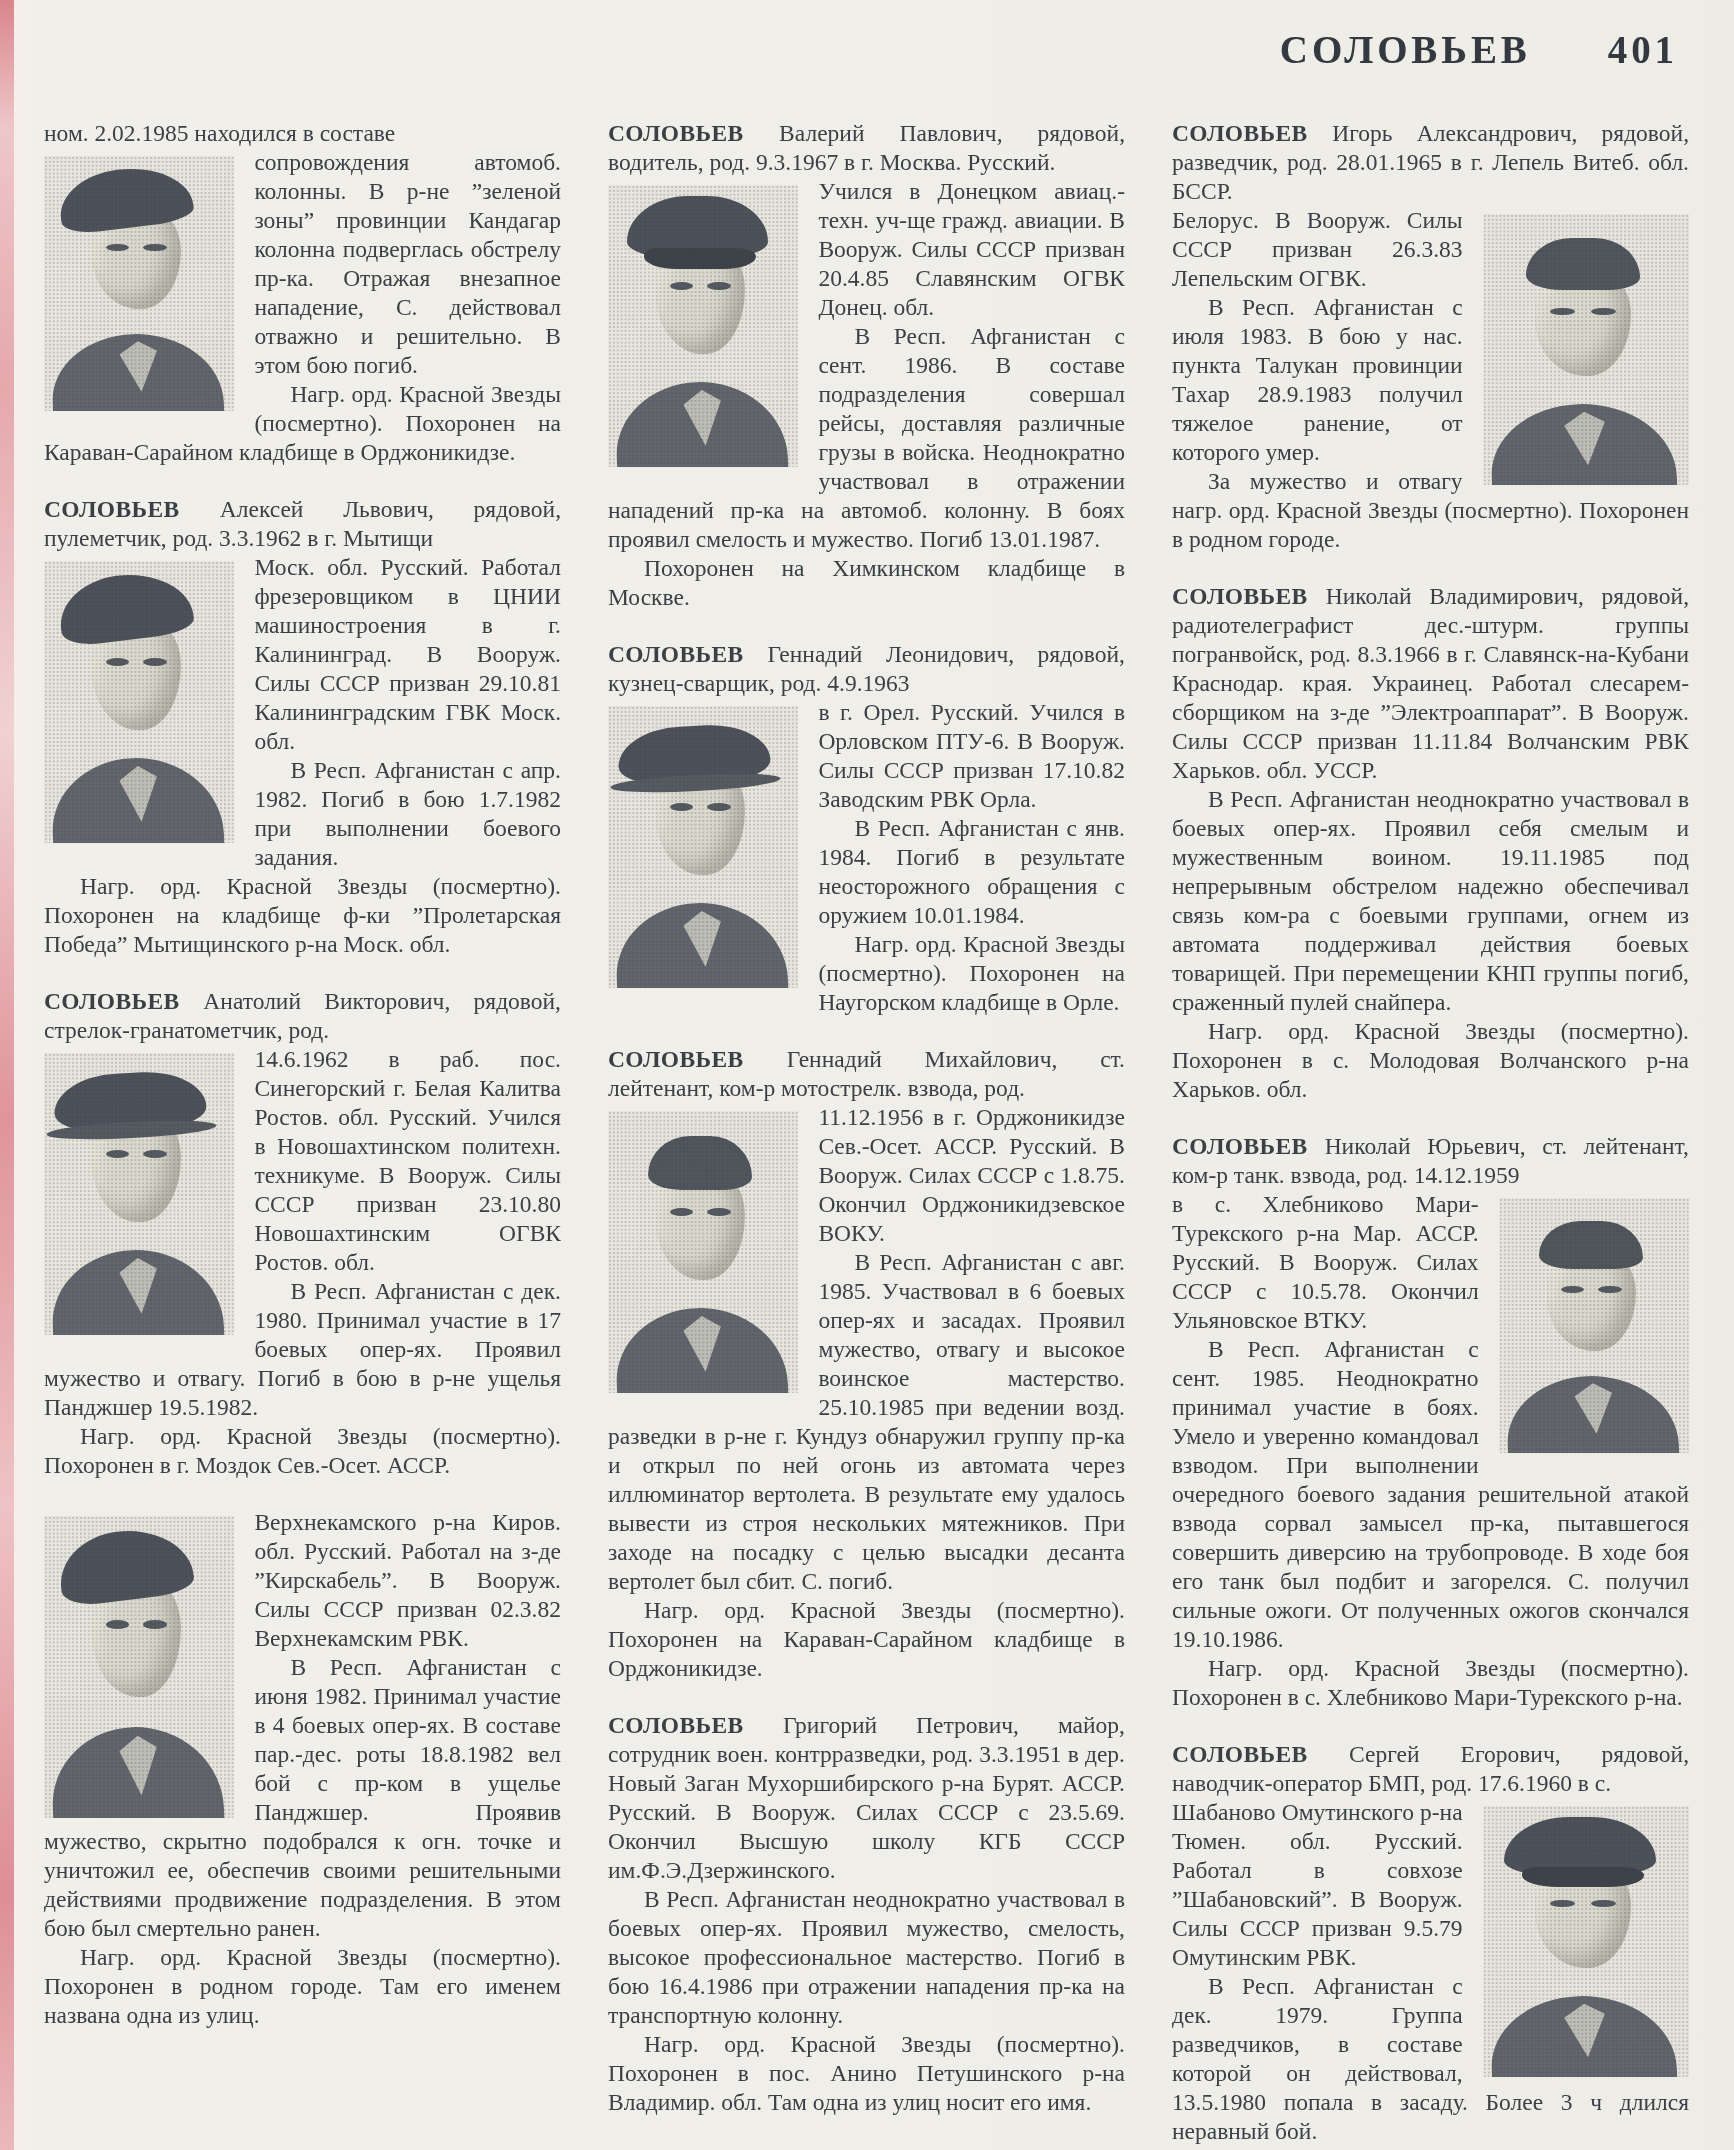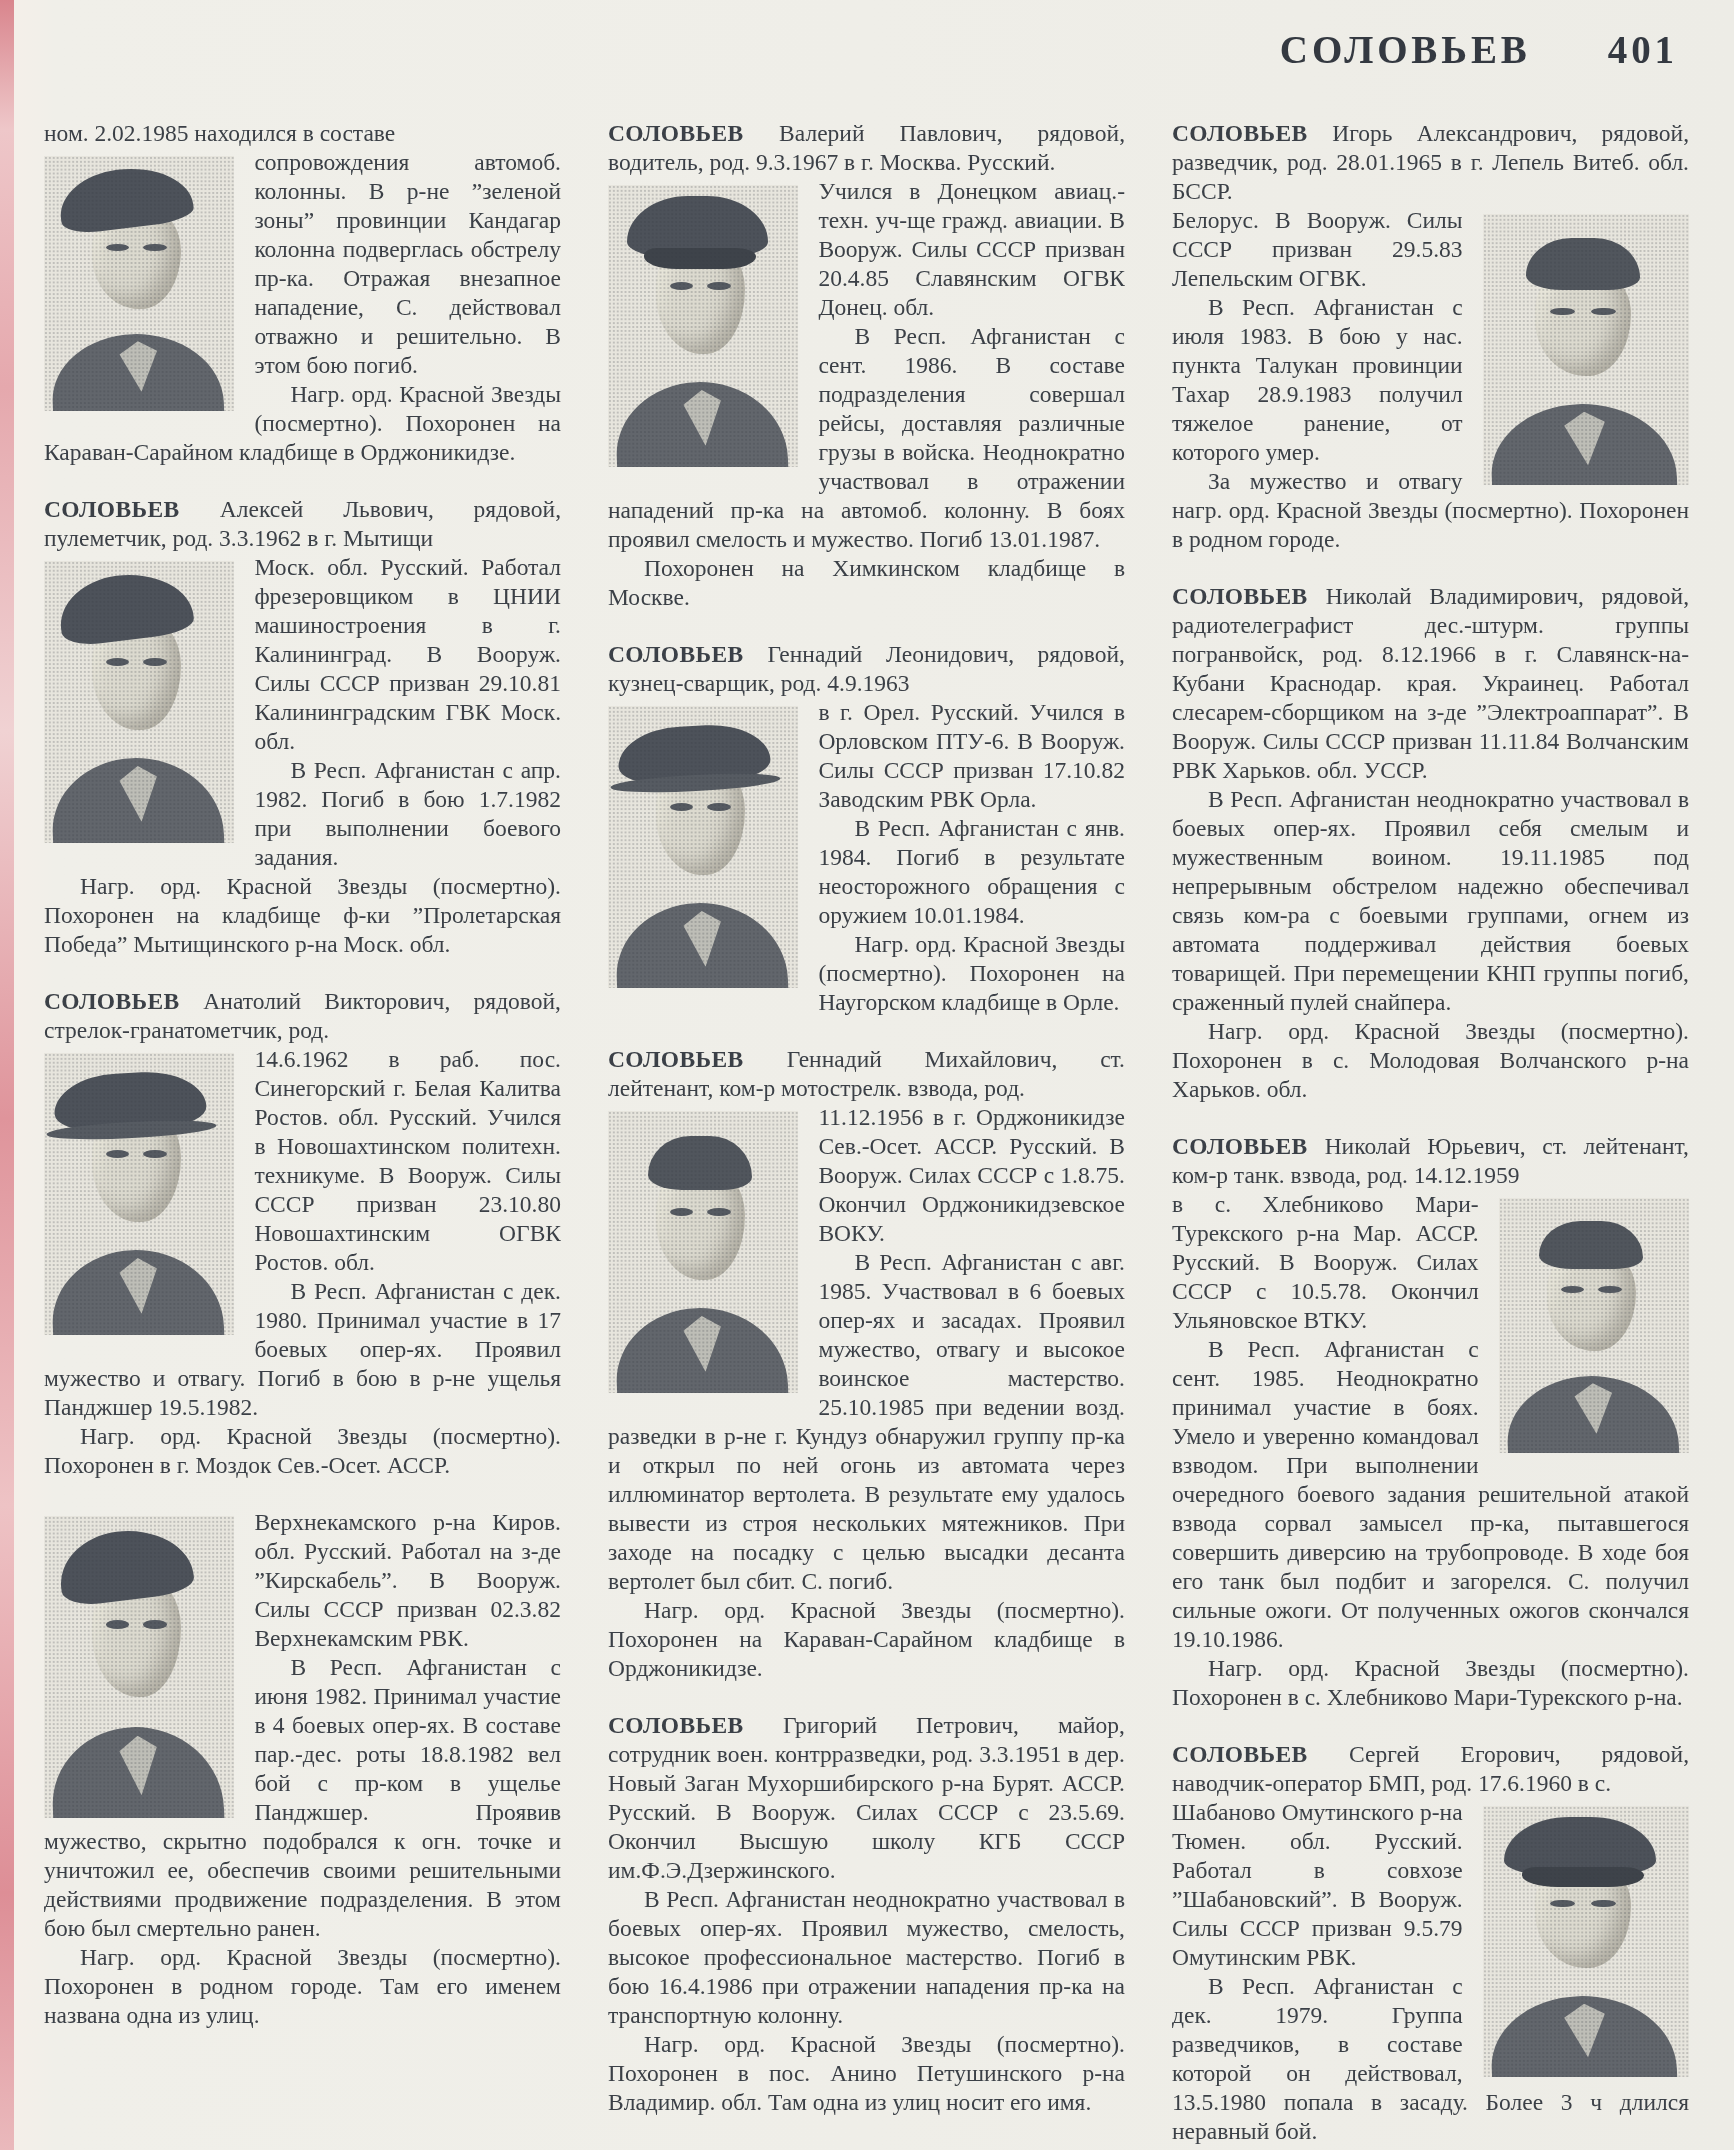--- a/index.html
+++ b/index.html
@@ -214,27 +214,27 @@
 
     <section class="col">
 
       <article class="entry">
         <p class="para lead"><span class="surname">СОЛОВЬЕВ </span><span>Игорь Александрович, рядовой, разведчик, род. 28.01.1965 в г. Лепель Витеб. обл. БССР.</span></p>
         <div class="photo right sz-wide v-plain">
           <div class="ph-torso"></div>
           <div class="ph-face"></div>
           <div class="ph-hat"></div>
         </div>
-        <p class="para">Белорус. В Вооруж. Силы СССР призван 29.5.83 Лепельским ОГВК.</p>
+        <p class="para">Белорус. В Вооруж. Силы СССР призван 26.3.83 Лепельским ОГВК.</p>
         <p class="para indent">В Респ. Афганистан с июля 1983. В бою у нас. пункта Талукан провинции Тахар 28.9.1983 получил тяжелое ранение, от которого умер.</p>
         <p class="para indent">За мужество и отвагу нагр. орд. Красной Звезды (посмертно). Похоронен в родном городе.</p>
       </article>
 
       <article class="entry">
-        <p class="para lead"><span class="surname">СОЛОВЬЕВ </span><span>Николай Владимирович, рядовой, радиотелеграфист дес.-штурм. группы погранвойск, род. 8.12.1966 в г. Славянск-на-Кубани Краснодар. края. Украинец. Работал слесарем-сборщиком на з-де ”Электроаппарат”. В Вооруж. Силы СССР призван 11.11.84 Волчанским РВК Харьков. обл. УССР.</span></p>
+        <p class="para lead"><span class="surname">СОЛОВЬЕВ </span><span>Николай Владимирович, рядовой, радиотелеграфист дес.-штурм. группы погранвойск, род. 8.3.1966 в г. Славянск-на-Кубани Краснодар. края. Украинец. Работал слесарем-сборщиком на з-де ”Электроаппарат”. В Вооруж. Силы СССР призван 11.11.84 Волчанским РВК Харьков. обл. УССР.</span></p>
 
         <p class="para indent">В Респ. Афганистан неоднократно участвовал в боевых опер-ях. Проявил себя смелым и мужественным воином. 19.11.1985 под непрерывным обстрелом надежно обеспечивал связь ком-ра с боевыми группами, огнем из автомата поддерживал действия боевых товарищей. При перемещении КНП группы погиб, сраженный пулей снайпера.</p>
         <p class="para indent">Нагр. орд. Красной Звезды (посмертно). Похоронен в с. Молодовая Волчанского р-на Харьков. обл.</p>
       </article>
 
       <article class="entry">
         <p class="para lead"><span class="surname">СОЛОВЬЕВ </span><span>Николай Юрьевич, ст. лейтенант, ком-р танк. взвода, род. 14.12.1959</span></p>
         <div class="photo right sz-short v-plain">
           <div class="ph-torso"></div>
           <div class="ph-face"></div>

